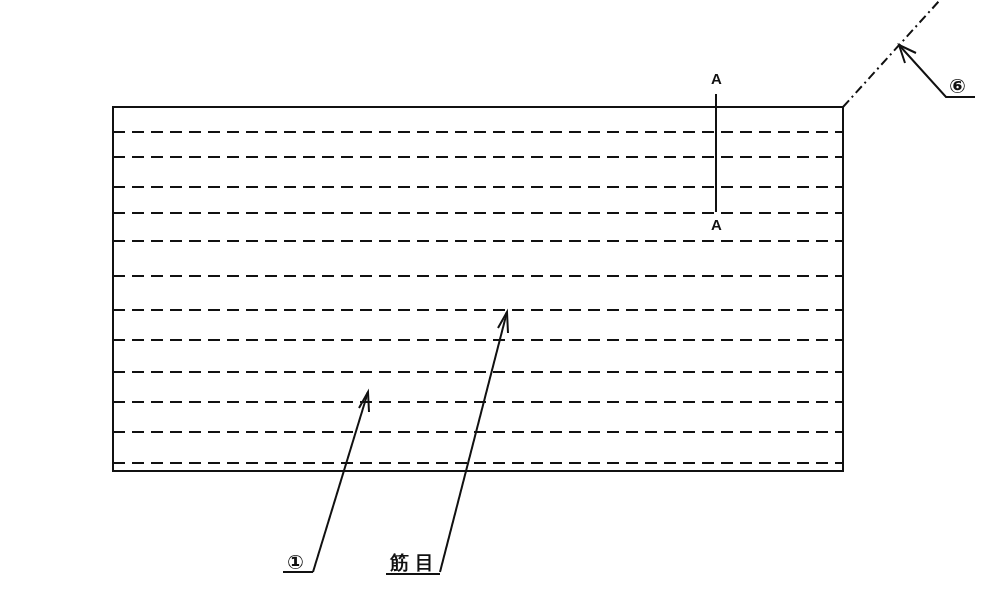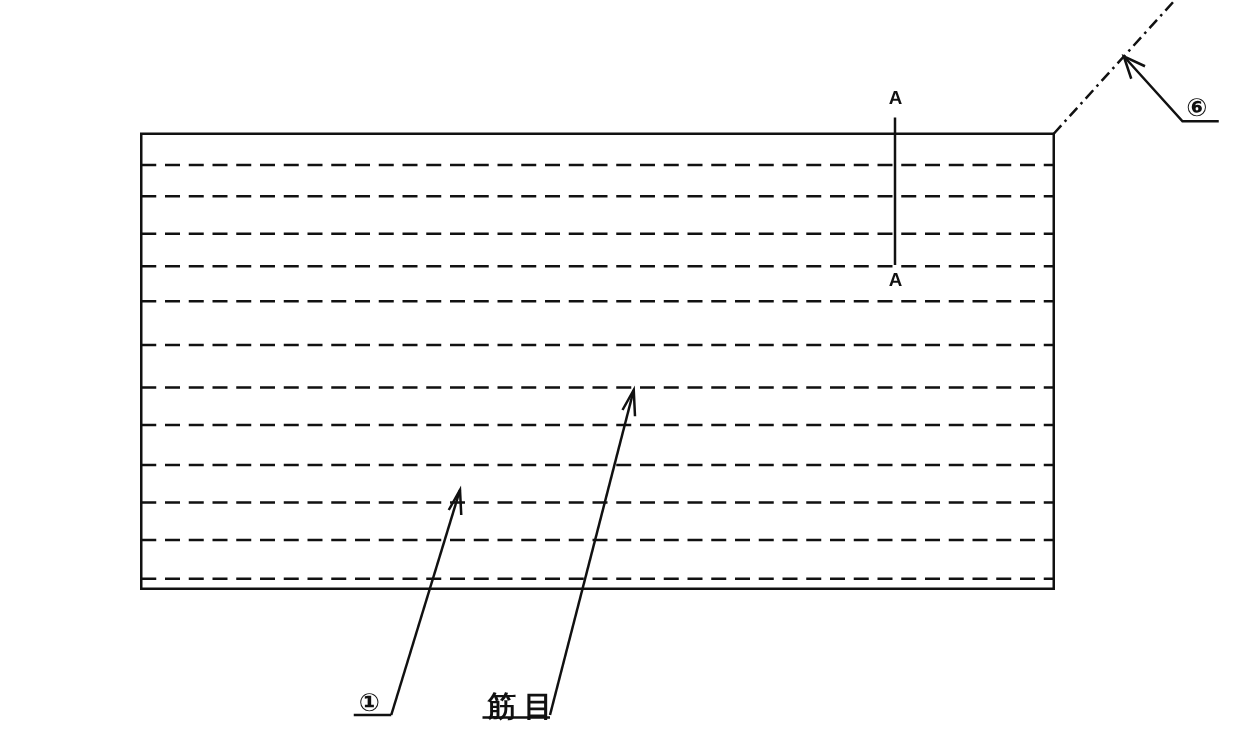--- a/index.html
+++ b/index.html
@@ -51,13 +51,13 @@
     <polyline points="498,328 507,312 508,333"></polyline>
     <line x1="386" y1="574" x2="440" y2="574"></line>
   </g>
 </svg>
 
 <div class="label section-label" style="left:711px; top:70px;">A</div>
 <div class="label section-label" style="left:711px; top:216px;">A</div>
 
 <div class="label callout-label" style="left:949px; top:74px;">⑥</div>
 <div class="label callout-label" style="left:287px; top:550px;">①</div>
-<div class="label callout-label" style="left:390px; top:550px; font-size:23px; letter-spacing:6px;">筋目</div>
+<div class="label callout-label" style="left:390px; top:550px; font-size:19px; letter-spacing:6px;">筋目</div>
 
 </body></html>

